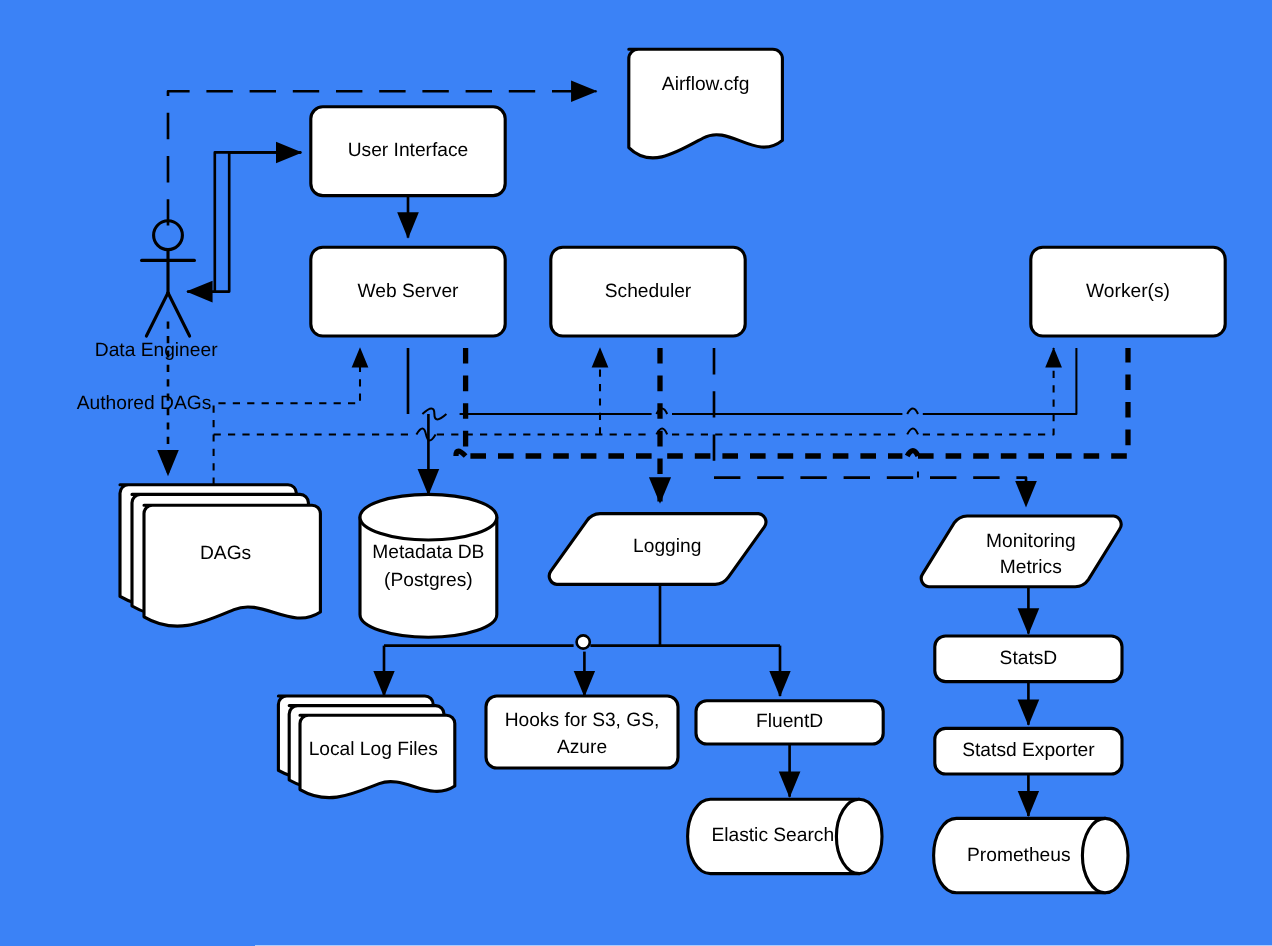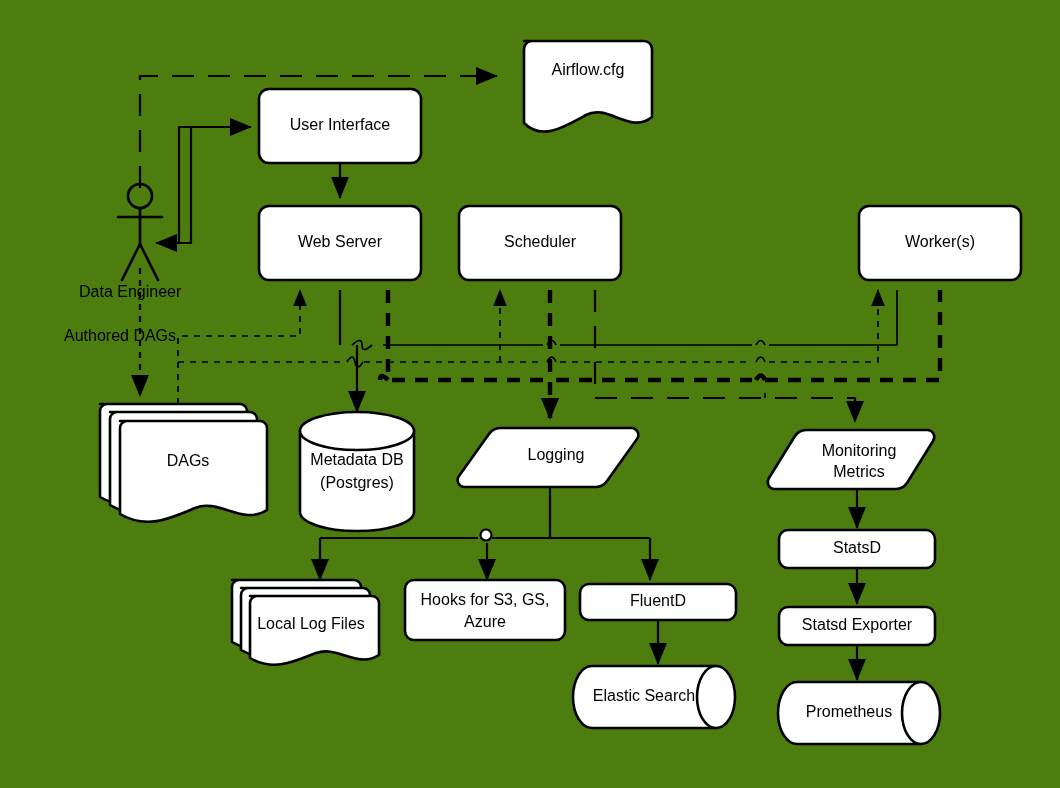--- a/index.html
+++ b/index.html
@@ -1,18 +1,18 @@
 <!DOCTYPE html>
 <html><head>
 <meta charset="utf-8">
 <style>
   html,body{margin:0;padding:0;background:#ffffff;}
   body{width:1060px;height:788px;overflow:hidden;
        font-family:"Liberation Sans","DejaVu Sans",sans-serif;}
-  #diagram-root{position:relative;width:1060px;height:788px;background:#4d7c0f;}
+  #diagram-root{position:relative;width:1060px;height:788px;background:#3b82f6;}
   svg{display:block;}
   .nd-text{font-family:"Liberation Sans","DejaVu Sans",sans-serif;
            font-size:16px;fill:#000;text-anchor:middle;dominant-baseline:middle;}
   .lbl-text{font-family:"Liberation Sans","DejaVu Sans",sans-serif;
             font-size:16px;fill:#000;}
   .shape{fill:#ffffff;stroke:#000000;stroke-width:2.6;
          stroke-linejoin:round;stroke-linecap:round;}
   .edge{fill:none;stroke:#000000;stroke-linecap:butt;stroke-linejoin:round;}
   .e-solid{stroke-width:2.2;}
   .e-solid-thin{stroke-width:1.7;}

